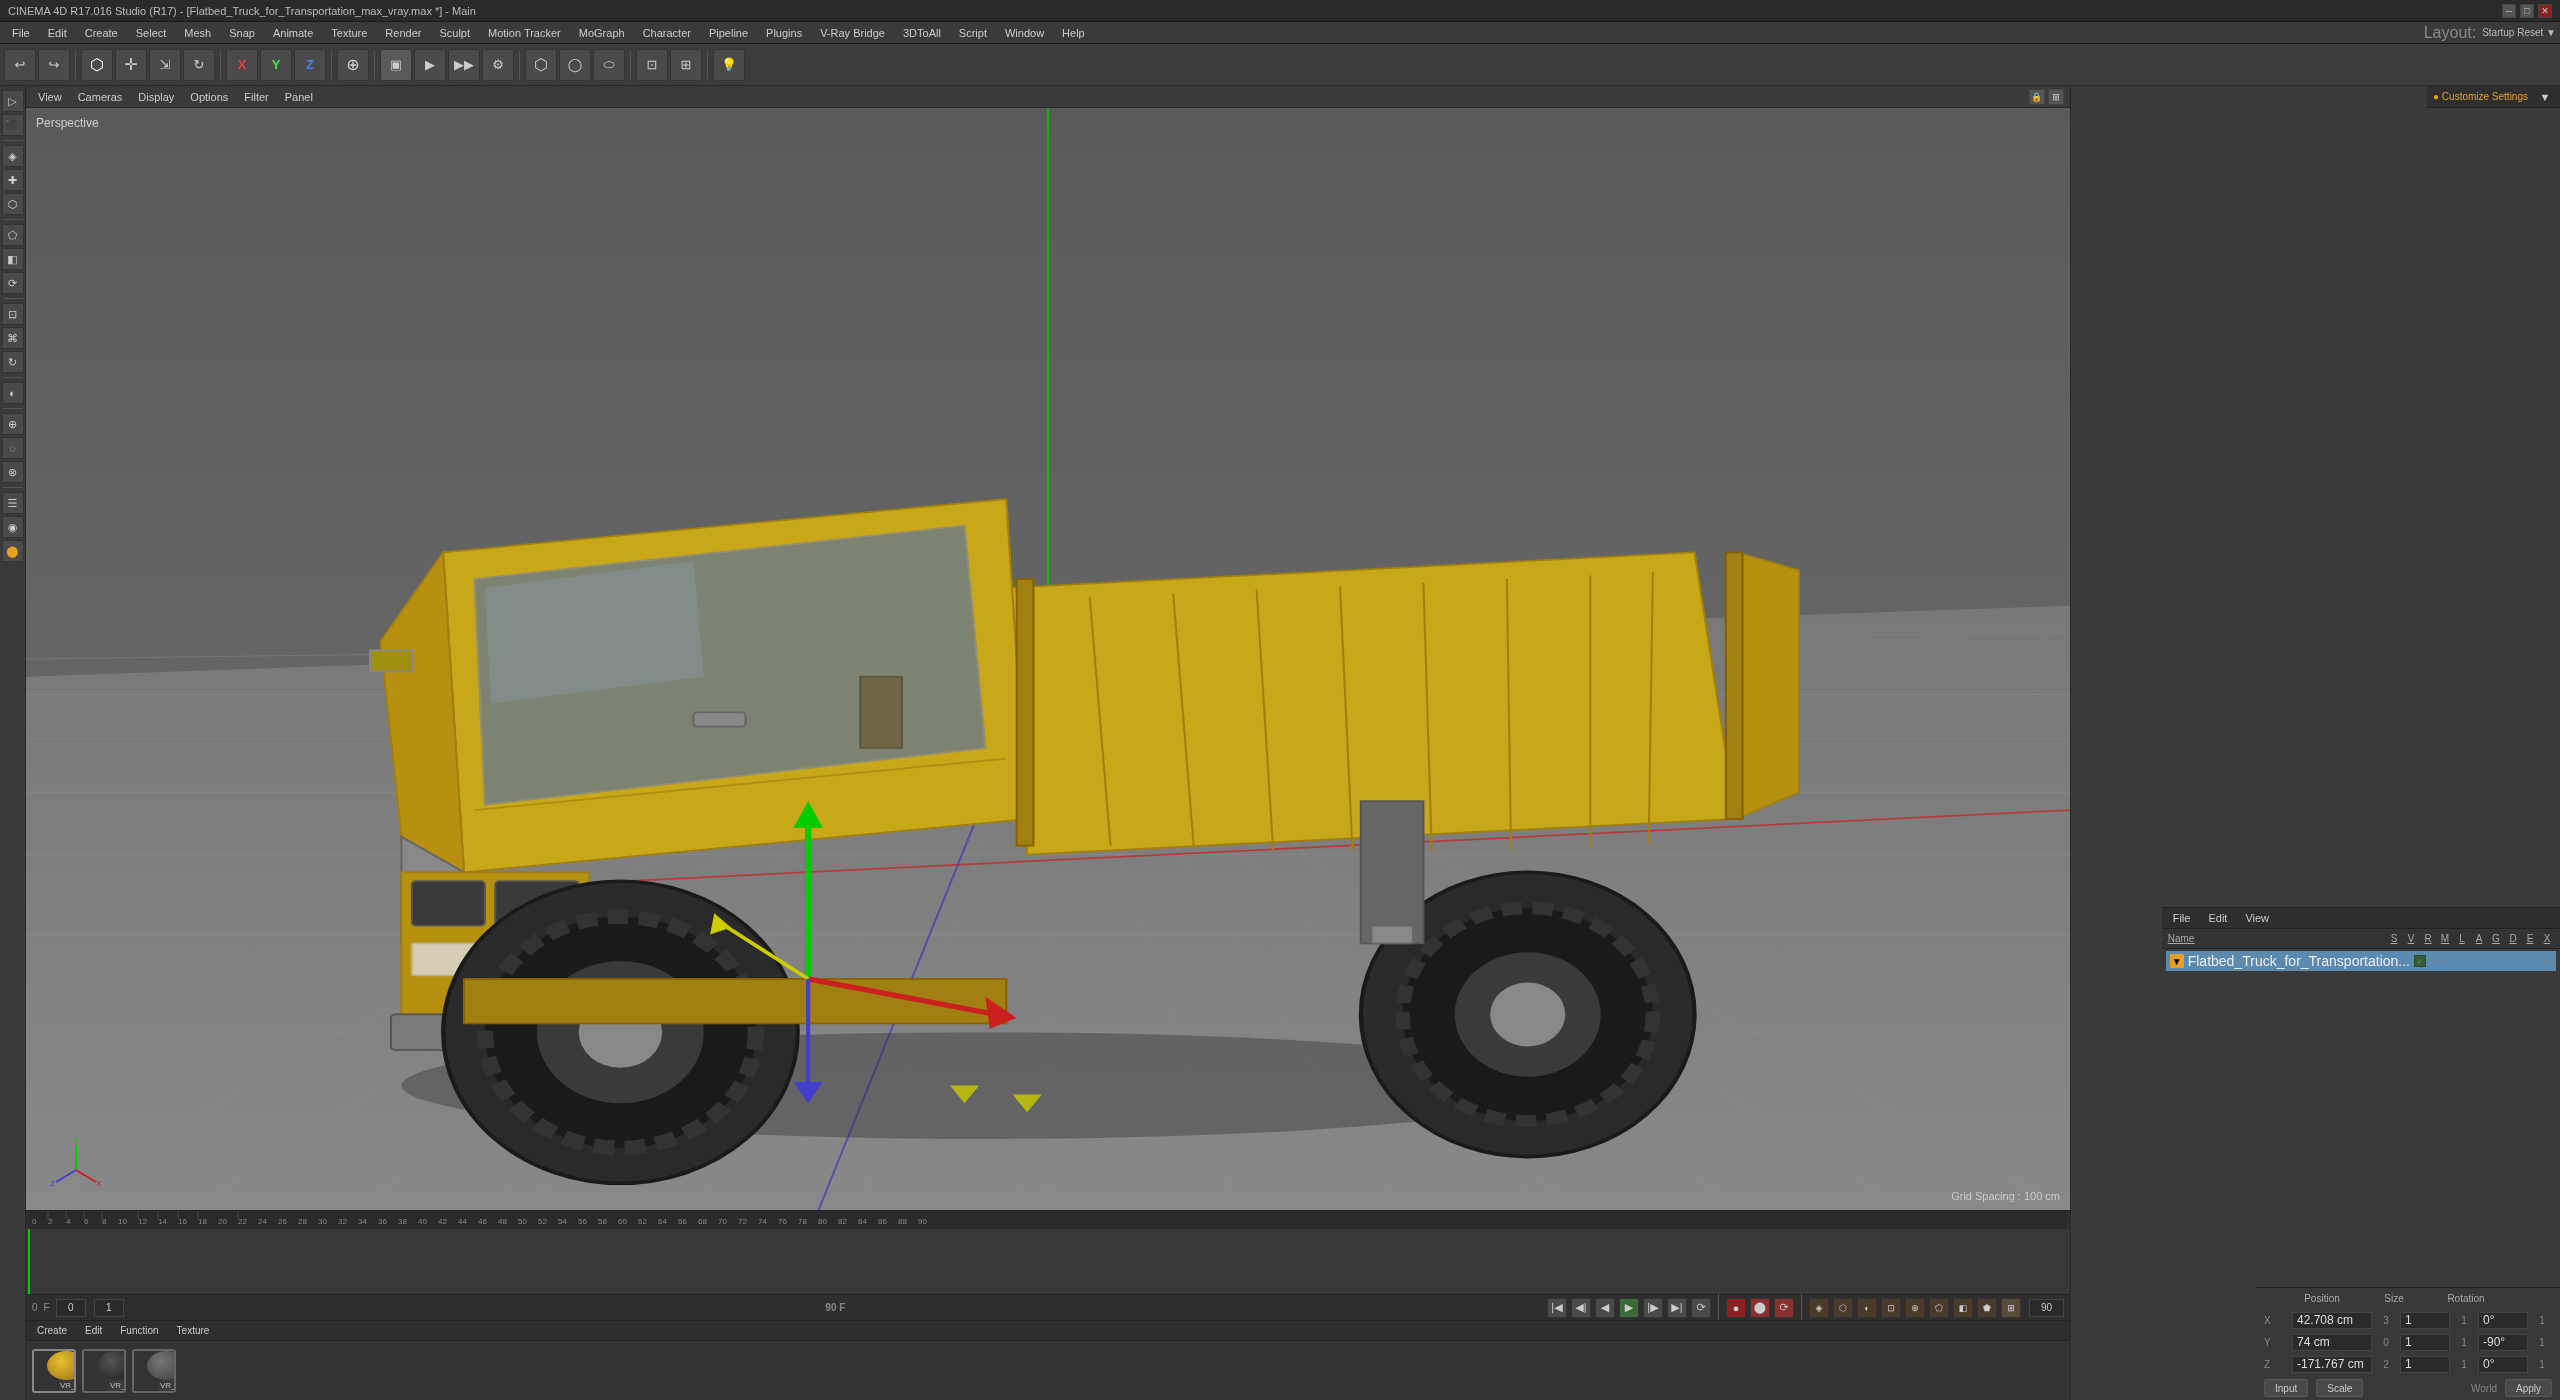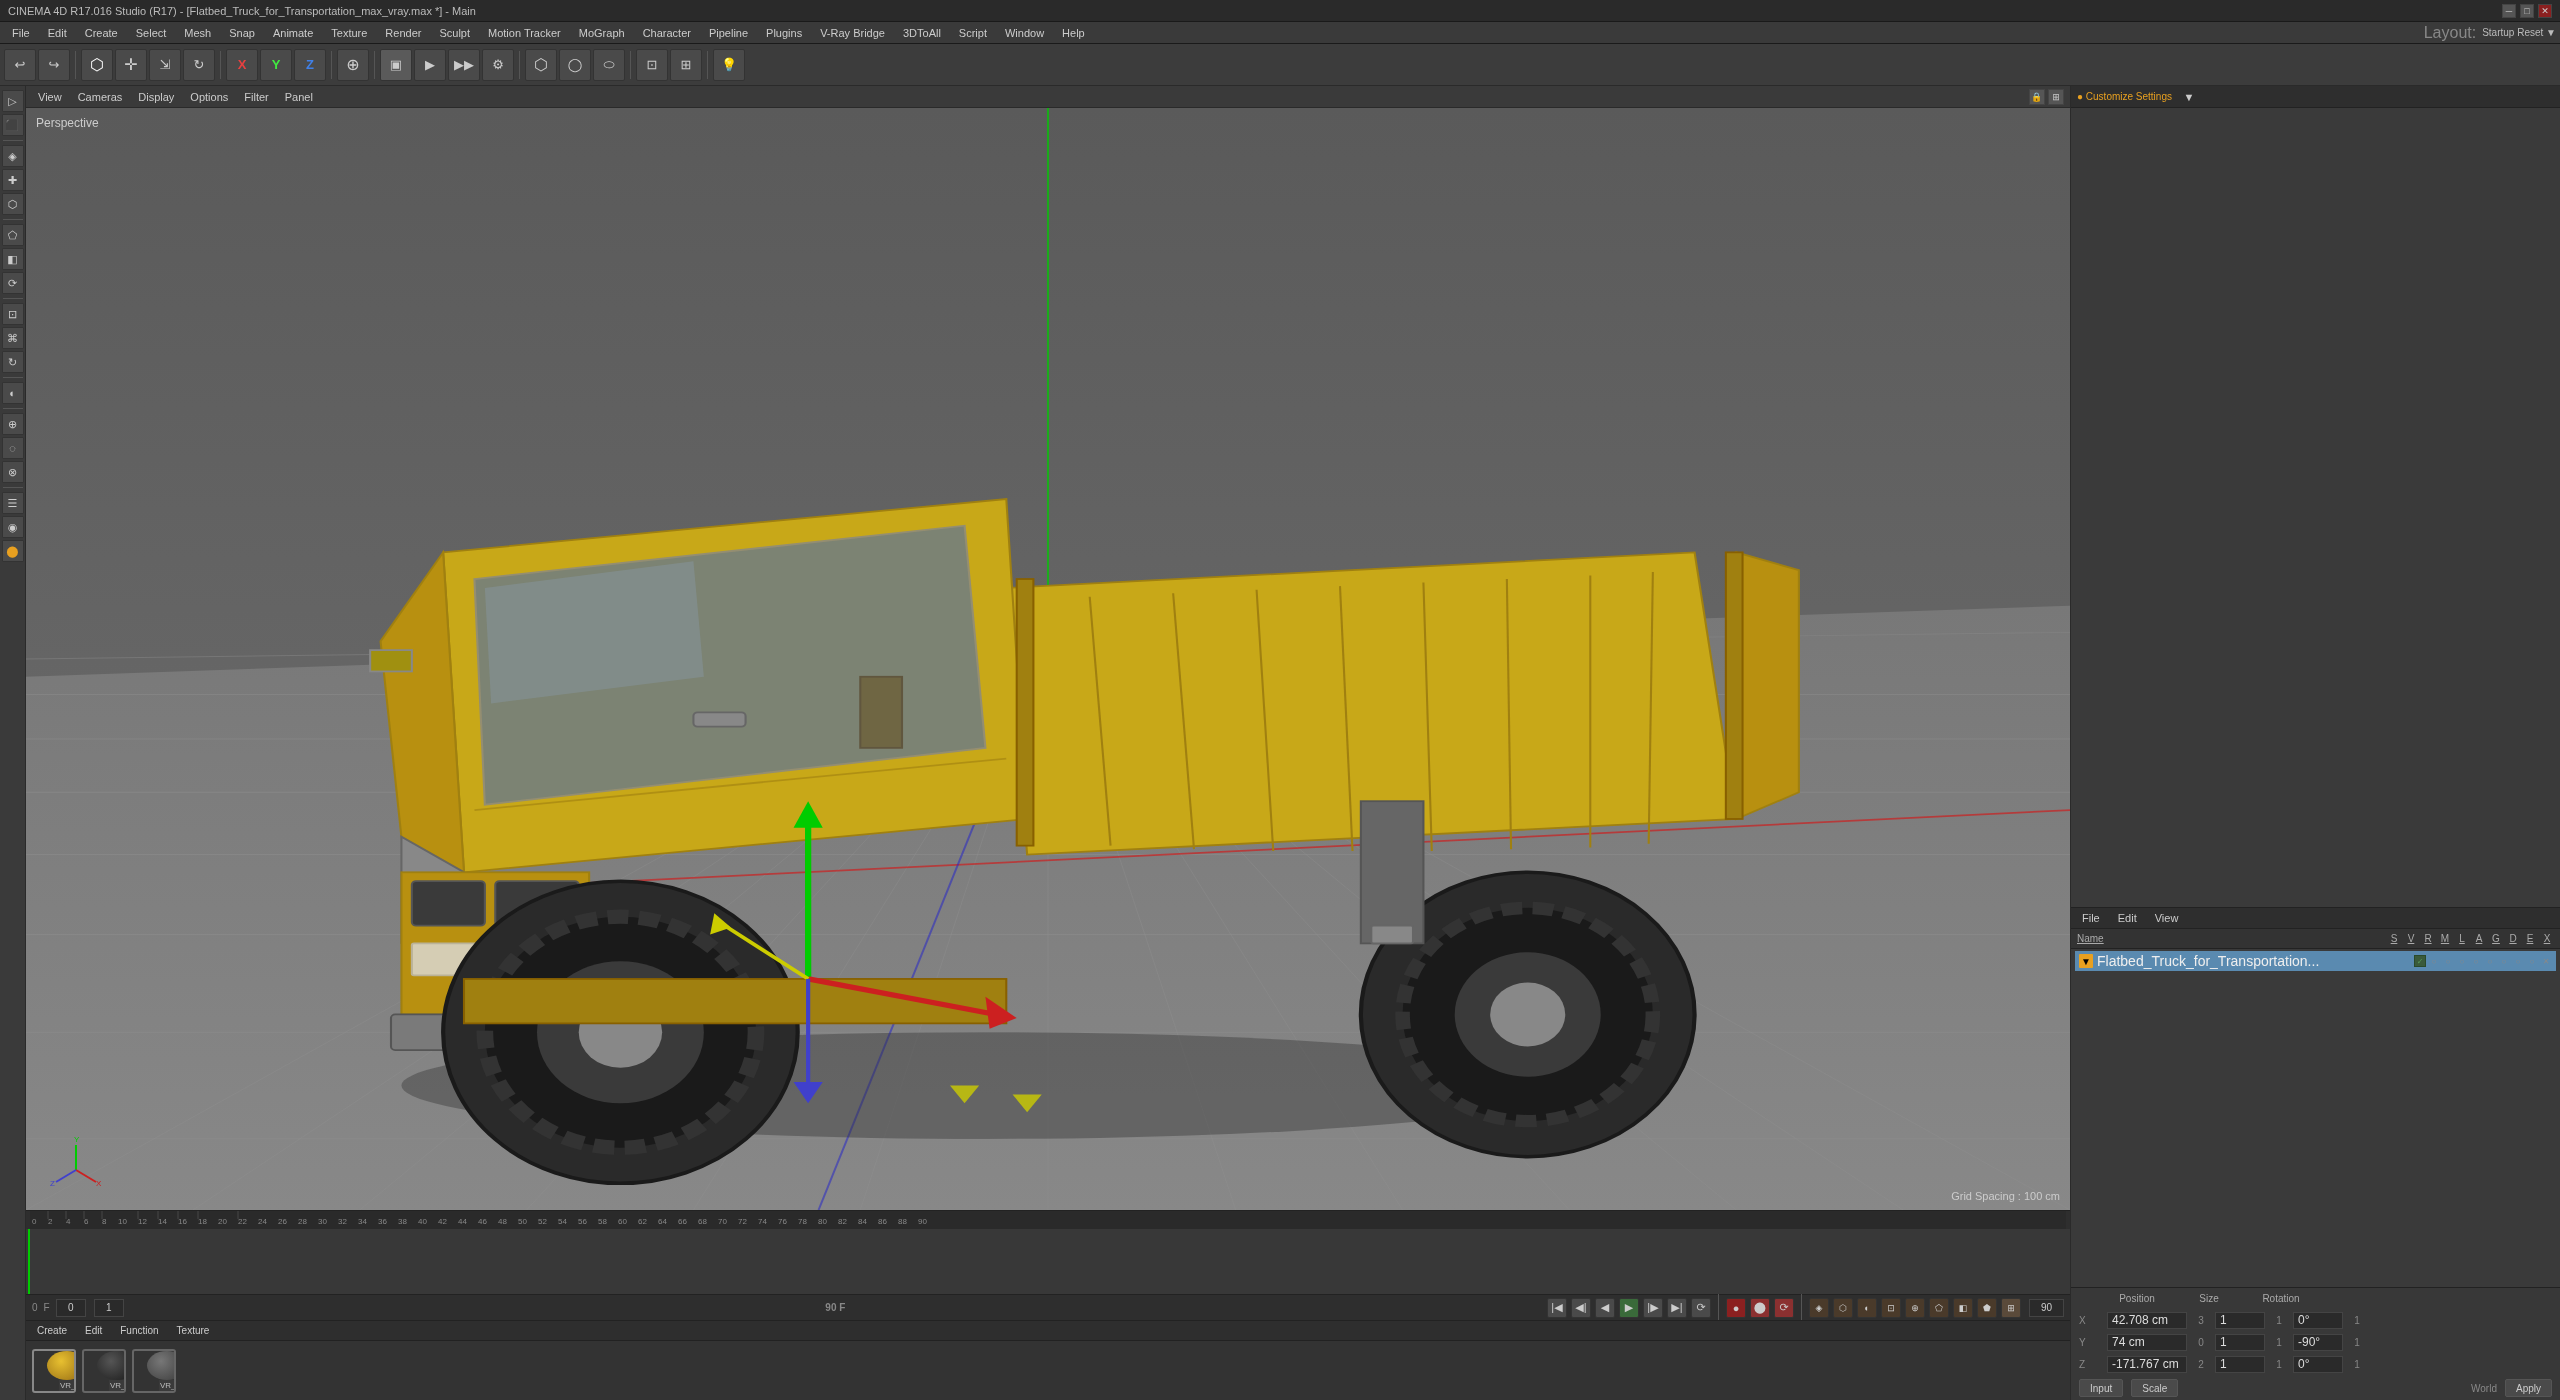--- a/index.html
+++ b/index.html
@@ -207,20 +207,21 @@
       height: 60px;
     }
 
     
     #right-panel {
       width: 490px;
       background: #3a3a3a;
       border-left: 1px solid #2a2a2a;
       display: flex;
       flex-direction: column;
+      align-items: flex-end;
     }
 
     
     #right-panel-topbar {
       height: 22px;
       background: #2e2e2e;
       display: flex;
       align-items: center;
       padding: 0 6px;
       gap: 8px;

